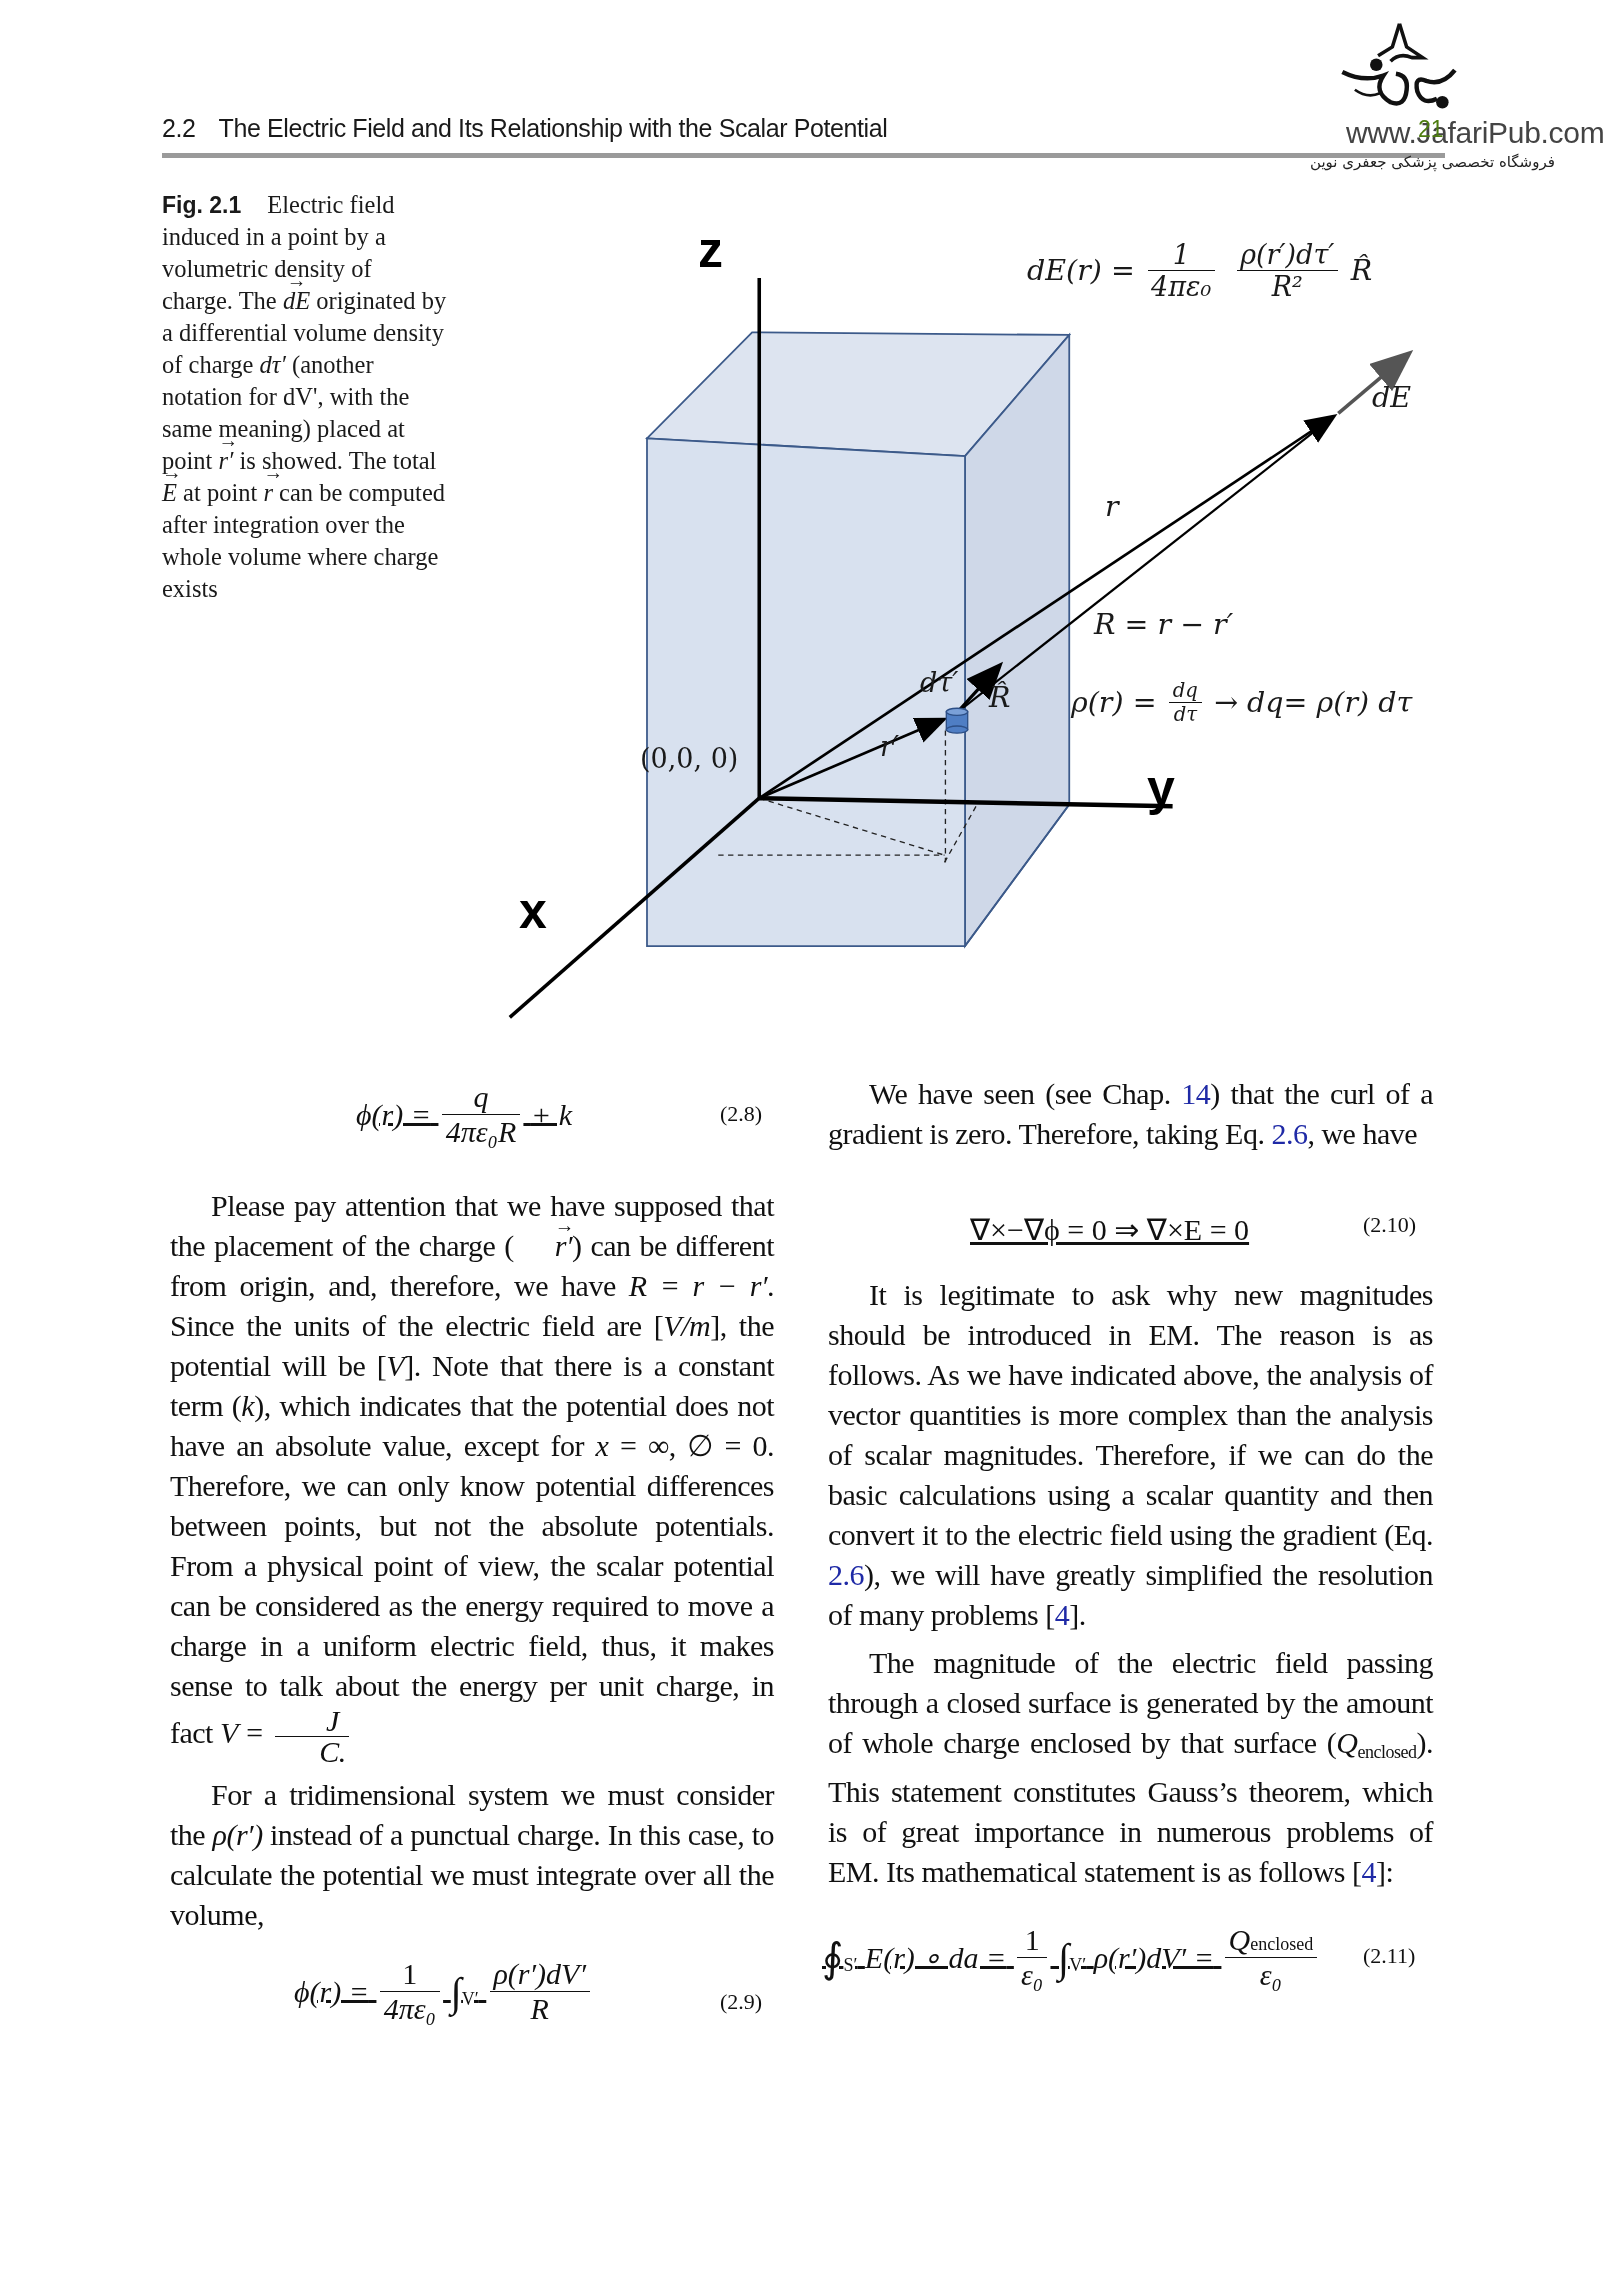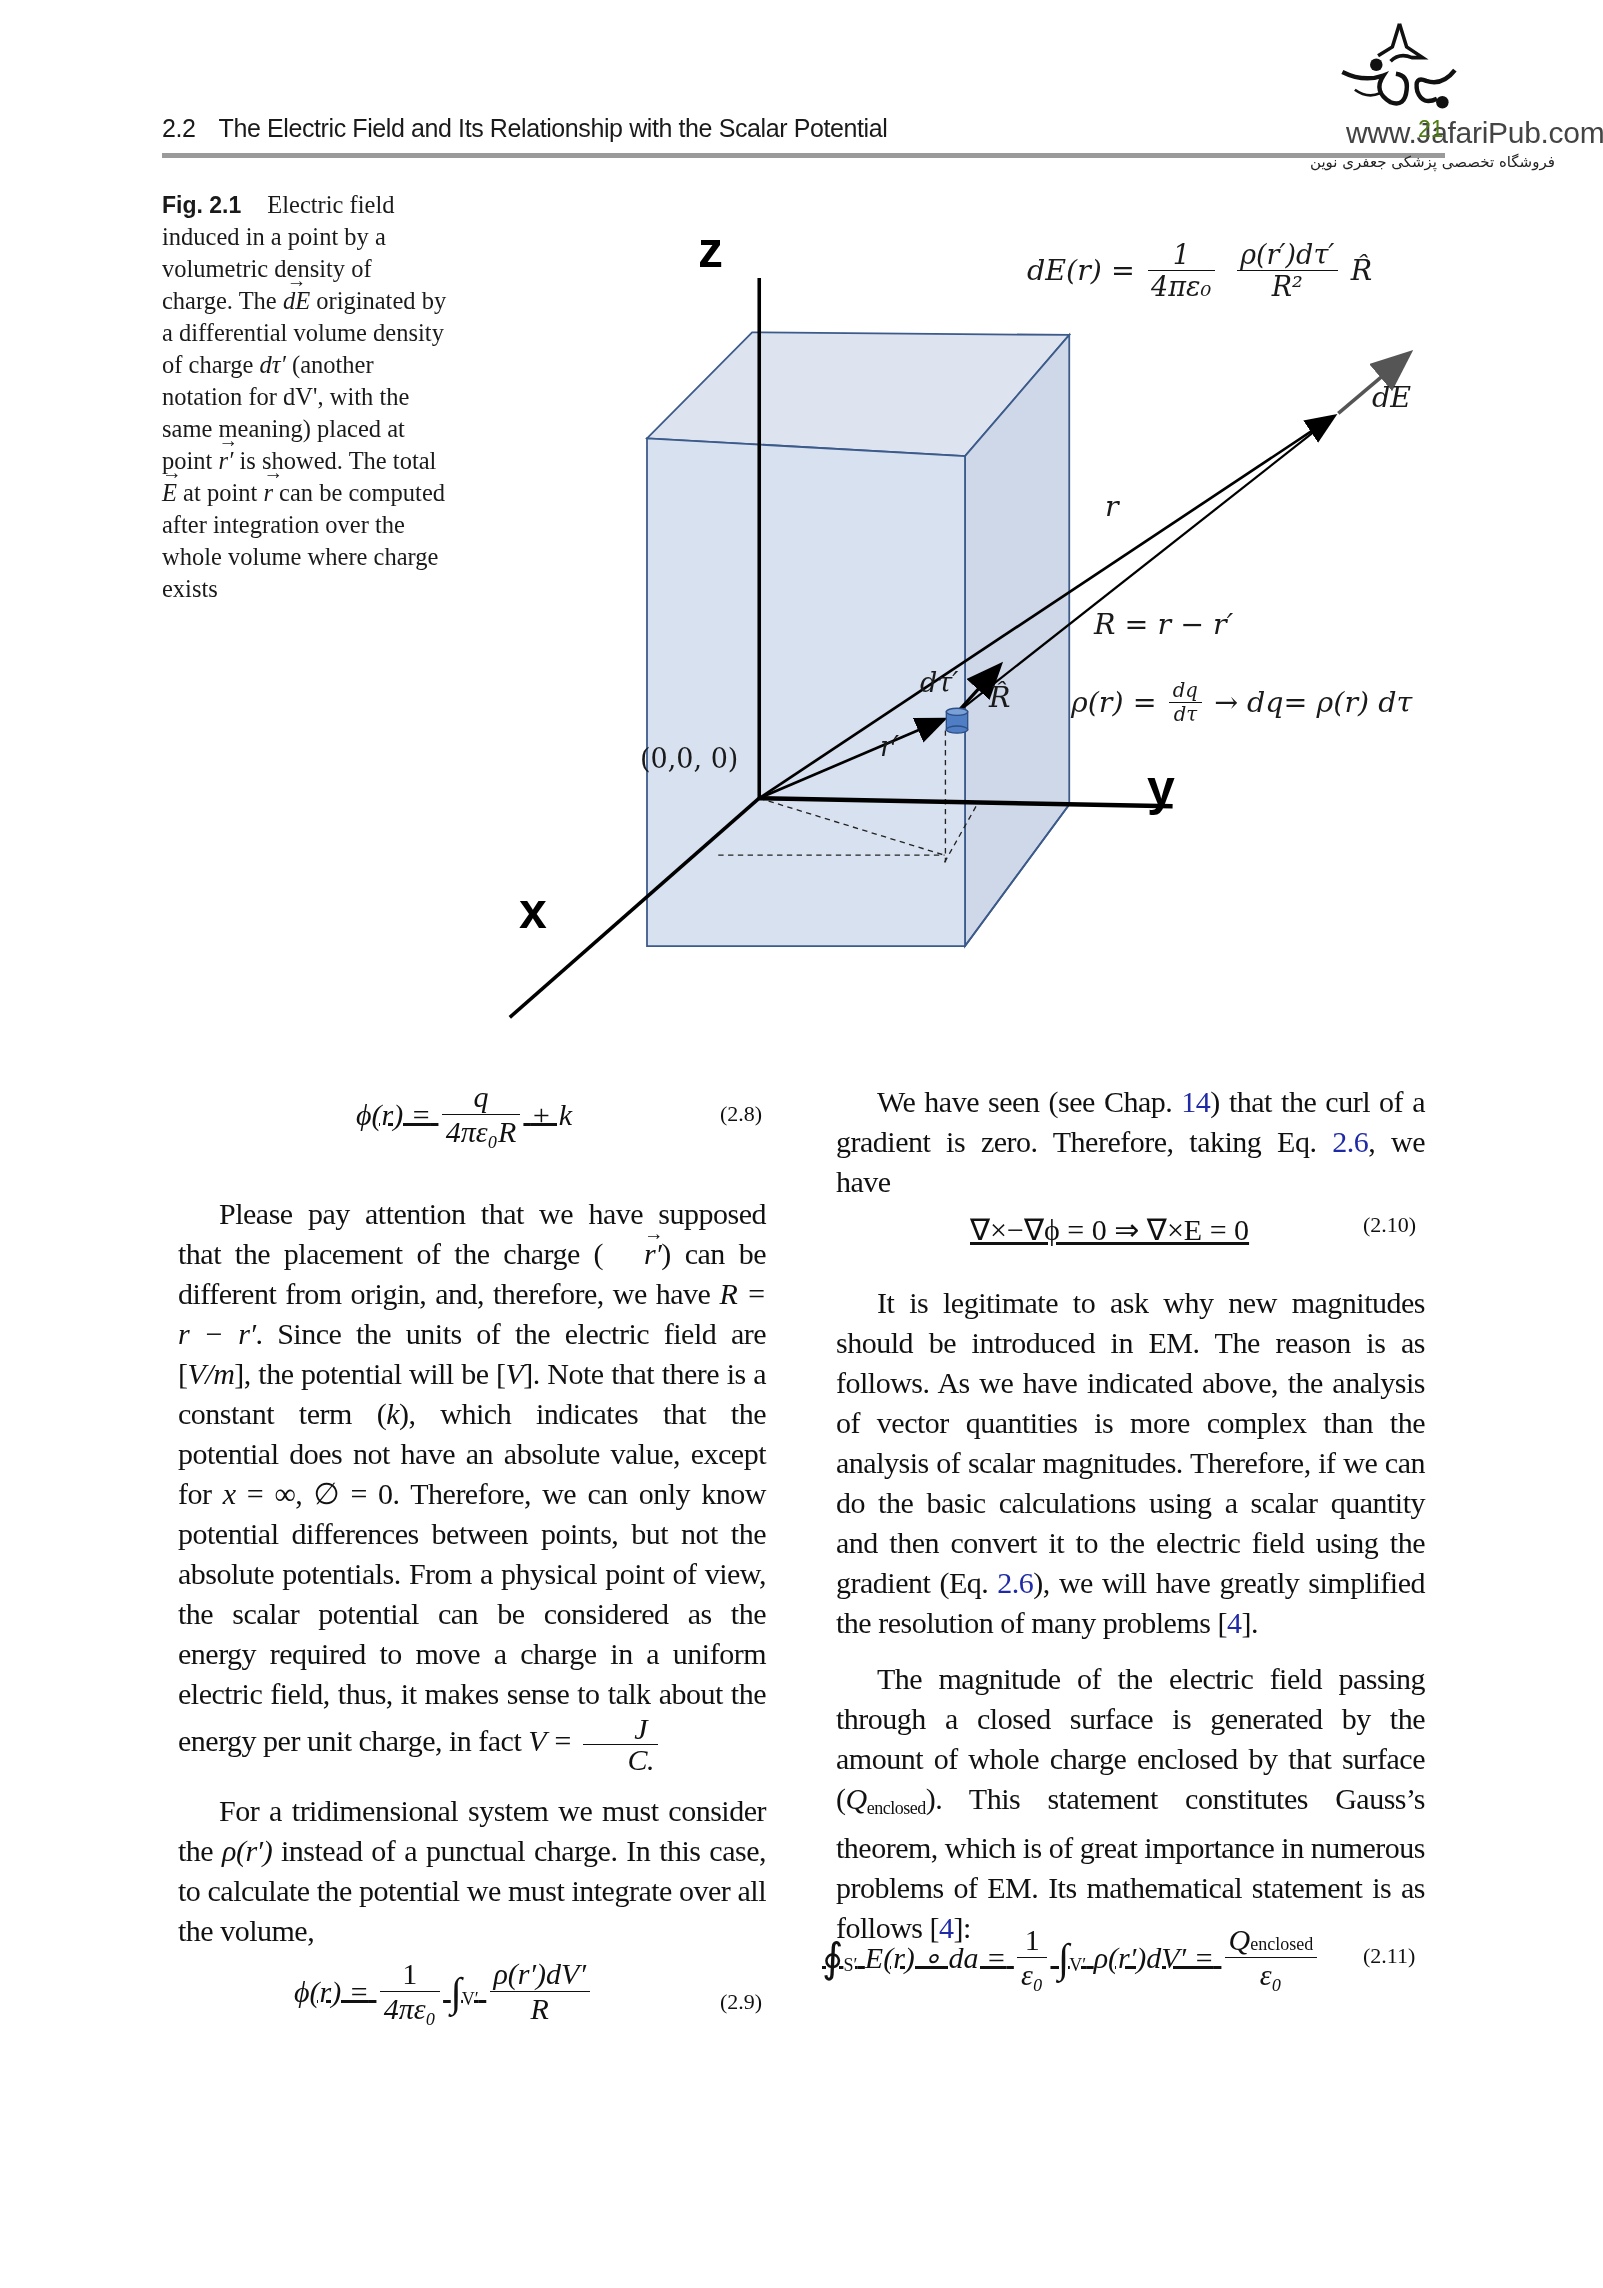--- a/index.html
+++ b/index.html
@@ -9,21 +9,21 @@
   .run-title { font-family:"Liberation Sans", sans-serif; font-size:25px; letter-spacing:-0.4px; color:#1a1a1a; left:162px; top:114px; white-space:nowrap; }
   .run-title .num { margin-right:23px; }
   .rule { left:162px; top:153px; width:1283px; height:4.5px; background:#9a9a9a; }
   .page-num { font-family:"Liberation Sans", sans-serif; font-size:23px; left:1406px; top:116px; color:#4d7c0f;padding-left:12px; }
   .wm-url { font-family:"Liberation Sans", sans-serif; font-size:30px; left:1346px; top:116px; color:#444; letter-spacing:-0.3px; }
   .wm-fa { font-family:"DejaVu Sans", sans-serif; font-size:15px; left:1310px; top:153px; color:#222; direction:rtl; }
   .caption { left:162px; top:189px; width:285px; font-size:24.5px; line-height:32px; color:#1a1a1a; }
   .caption .lbl { font-family:"Liberation Sans", sans-serif; font-weight:bold; font-size:23px; margin-right:26px; }
   .caption i { font-style:italic; }
   .col { font-size:30px; line-height:40px; text-align:justify; color:#111; letter-spacing:-0.5px; }
-  .col p { margin:16px; text-indent:41px;font-family:Liberation Serif, serif; }
+  .col p { margin:8px; text-indent:41px;font-family:Liberation Serif, serif; }
   .left-col { left:162px; width:620px; }
   .right-col { left:820px; width:621px; }
   .link { color:#1f2aa6; }
   .eq { position:absolute; font-size:30px; white-space:nowrap; font-style:italic;text-decoration:underline; }
   .eqnum { position:absolute; font-size:22px; font-style:normal; }
   .frac { display:inline-block; vertical-align:middle; text-align:center; margin:0 3.6px; }
   .frac > span { display:block; padding:0 3.6px; }
   .frac > span.den { border-top:1.8px solid #111; }
   .up { font-style:normal; }
   .sub { font-size:18px; vertical-align:-7.1px; font-style:normal; }

